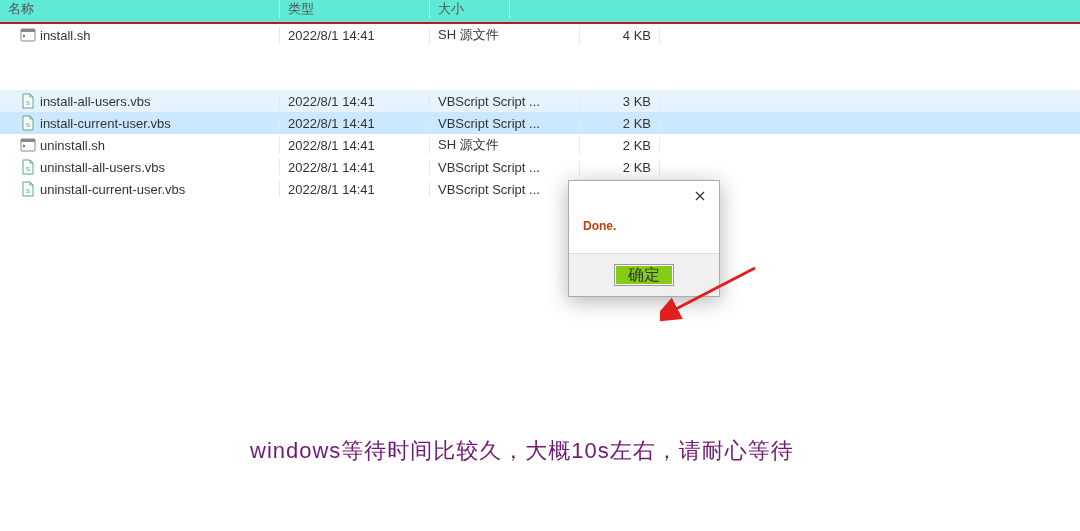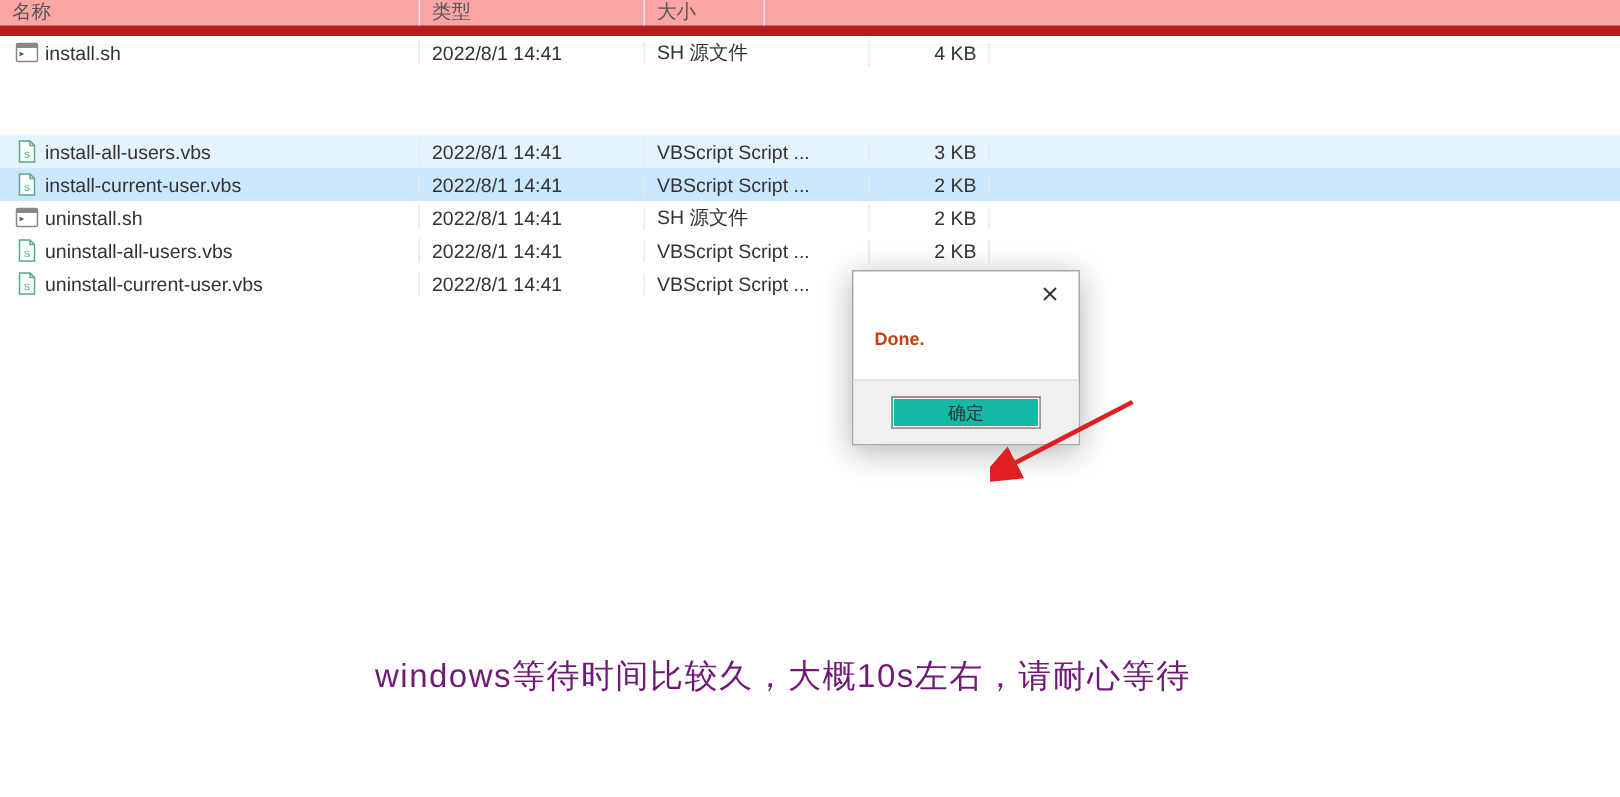--- a/index.html
+++ b/index.html
@@ -11,24 +11,24 @@
       width: 1080px;
       height: 531px;
       position: relative;
       overflow: hidden;
     }
     .file-list {
       width: 100%;
     }
     .header-row {
       display: flex;
-      background: #fca5a5;
-      border-bottom: 7px solid #b91c1c;
+      background: #5eead4;
+      border-bottom: 2px solid #b91c1c;
       height: 24px;
-      align-items: flex-end;
+      align-items: flex-start;
       font-size: 13px;
       color: #555;
     }
     .col {
       padding: 0 8px;
       border-right: 1px solid #e8e8e8;
       overflow: hidden;
       white-space: nowrap;
       text-overflow: ellipsis;
     }
@@ -40,21 +40,21 @@
     .files { }
     .file-row {
       display: flex;
       height: 22px;
       align-items: center;
       font-size: 13px;
       color: #333;
     }
     .file-row.selected { background: #cce8ff; }
     .file-row.hover { background: #e5f3ff; margin-top: 44px; }
-    .file-row .col-name { display: flex; align-items: center; gap: 4px; padding-left: 10px; }
+    .file-row .col-name { display: flex; align-items: center; gap: 4px; padding-left: 20px; }
     .icon { width: 16px; height: 16px; display: inline-flex; align-items: center; justify-content: center; flex-shrink: 0; }
     .icon svg { width: 16px; height: 16px; }
     .dialog {
       position: absolute;
       left: 568px;
       top: 180px;
       width: 152px;
       background: #fff;
       border: 1px solid #aaa;
       box-shadow: 0 4px 20px rgba(0,0,0,0.3);
@@ -84,25 +84,25 @@
       color: #c2410c;
     }
     .dialog-footer {
       background: #f0f0f0;
       padding: 10px 12px;
       display: flex;
       justify-content: center;
       border-top: 1px solid #ddd;
     }
     .dialog-button {
-      width: 100px;
+      width: 60px;
       height: 22px;
-      background: #14b8a6;
+      background: #84cc16;
       border: 1px solid #999;
-      font-size: 12px;
+      font-size: 16px;
       color: #333;
       cursor: pointer;
       box-shadow: inset 0 0 0 1px #fff;
     }
     .arrow {
       position: absolute;
       left: 660px;
       top: 263px;
       width: 100px;
       height: 60px;

